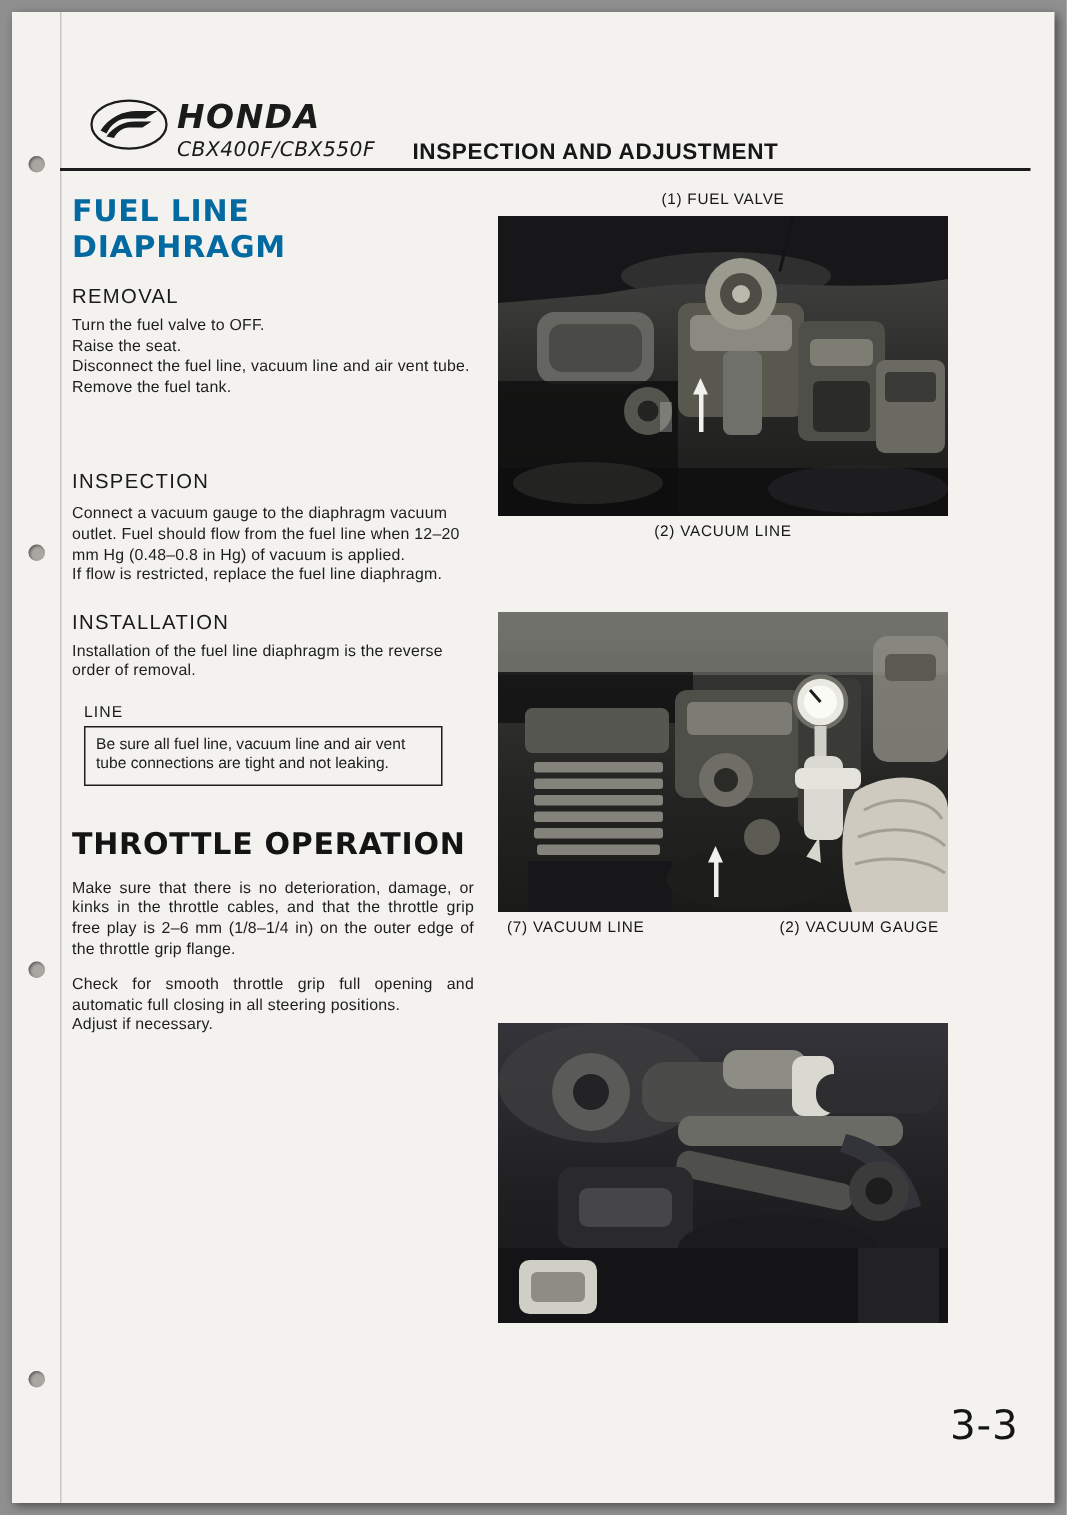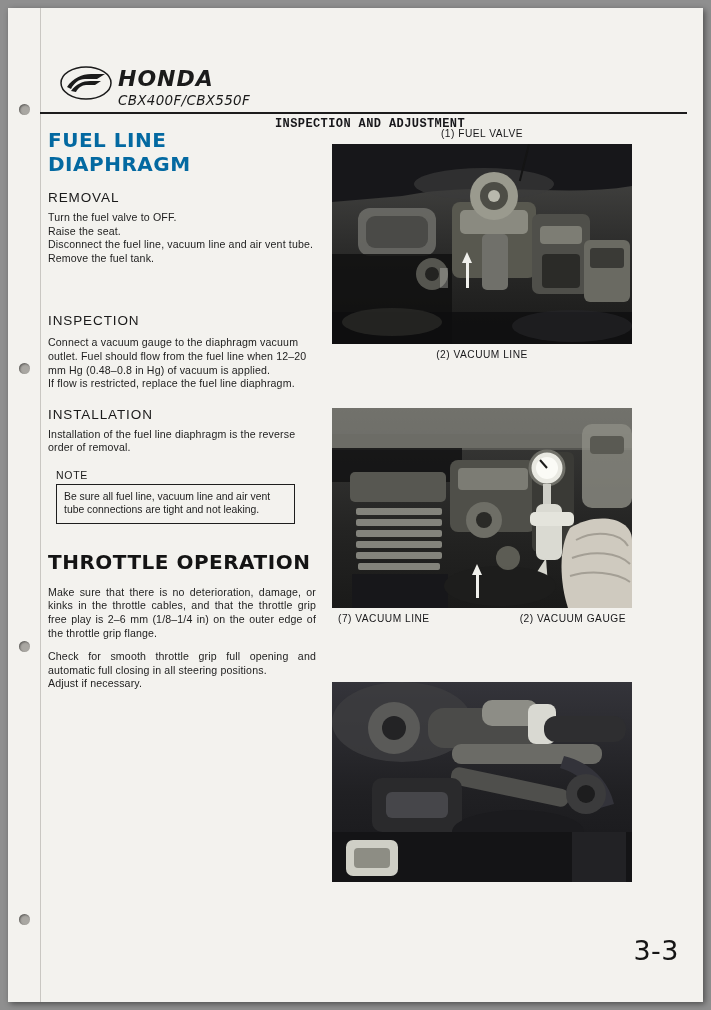--- a/index.html
+++ b/index.html
@@ -88,26 +88,25 @@
     font-weight: normal;
     font-style: italic;
     font-size: 13.5px;
     letter-spacing: 0.3px;
     color: #1b1b1b;
   }
   .header-title {
     position: absolute;
     left: 215px;
     top: 29px;
-    font-family: Liberation Mono, monospace;
+    font-family: Liberation Sans, sans-serif;
     font-weight: bold;
-    font-size: 12px;
+    font-size: 15px;
     letter-spacing: 0.4px;
     color: #17171a;
-    margin-top: 24px;
   }
   .header-rule {
     position: absolute;
     left: 0px;
     top: 104px;
     width: 647px;
     height: 2px;
     background: #1c1c1c;
   }
 
@@ -270,21 +269,21 @@
 
       <h2 class="sub">INSPECTION</h2>
       <p class="body" style="white-space:pre-line;margin-top:8px">Connect a vacuum gauge to the diaphragm vacuum outlet. Fuel should flow from the fuel line when 12–20 mm Hg (0.48–0.8 in Hg) of vacuum is applied.
 If flow is restricted, replace the fuel line diaphragm.</p>
 
       <div style="height:6px"></div>
 
       <h2 class="sub">INSTALLATION</h2>
       <p class="body" style="white-space:pre-line">Installation of the fuel line diaphragm is the reverse order of removal.</p>
 
-      <div class="note-label">NOTE</div>
+      <div class="note-label">LINE</div>
       <div class="note-box">Be sure all fuel line, vacuum line and air vent tube connections are tight and not leaking.</div>
 
       <h1 class="section2">THROTTLE OPERATION</h1>
       <p class="body" style="text-align:justify">Make sure that there is no deterioration, damage, or kinks in the throttle cables, and that the throttle grip free play is 2–6 mm (1/8–1/4 in) on the outer edge of the throttle grip flange.</p>
       <p class="body" style="text-align:justify;white-space:pre-line;margin-top:8px">Check for smooth throttle grip full opening and automatic full closing in all steering positions.
 Adjust if necessary.</p>
     </div>
 
     <div class="colR">
 

